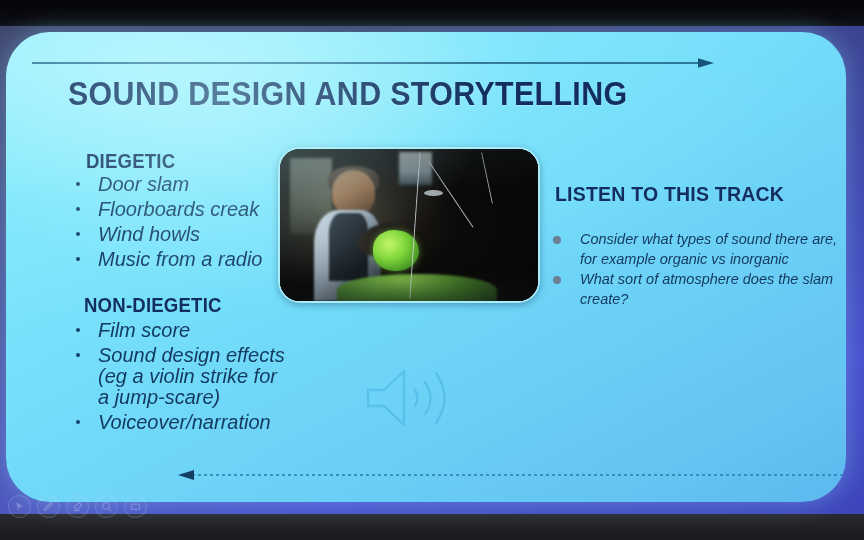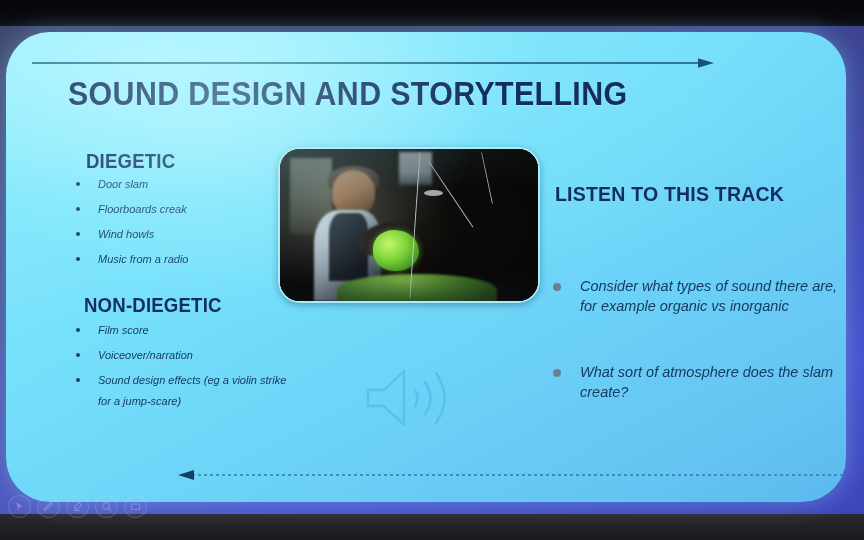--- a/index.html
+++ b/index.html
@@ -127,40 +127,40 @@
   ul.bullets li {
     position: relative;
     padding-left: 36px;
     font-style: italic;
     color: #13395f;
     font-family: "Liberation Sans", sans-serif;
   }
   ul.bullets li .btxt { display: block; }
 
   
-  .list-diegetic, .list-nondiegetic { font-size: 11px; line-height: 21px; }
+  .list-diegetic, .list-nondiegetic { font-size: 20px; line-height: 21px; }
   .list-diegetic li, .list-nondiegetic li { margin-bottom: 4px; }
   .list-diegetic li::before,
   .list-nondiegetic li::before {
     content: "";
     position: absolute;
     left: 14px; top: 8px;
     width: 4px; height: 4px;
     border-radius: 50%;
     background: #16406b;
   }
   .list-diegetic    { left: 56px; top: 142px; width: 230px; }
   .list-nondiegetic { left: 56px; top: 288px; width: 230px; }
 
   
   .list-listen {
     left: 538px; top: 198px; width: 300px;
     font-size: 14.5px; line-height: 19.5px;
   }
-  .list-listen li { margin-bottom: 1px; padding-left: 40px; margin-top: 47px; }
+  .list-listen li { margin-bottom: 1px; padding-left: 40px; }
   .list-listen li::before {
     content: "";
     position: absolute;
     left: 9px; top: 6px;
     width: 8px; height: 8px;
     border-radius: 50%;
     background: #6a7f92;
   }
 
   
@@ -344,24 +344,24 @@
           <span class="btxt">Music from a radio</span>
         </li>
     </ul>
 
     <div class="section-head head-nondiegetic">NON-DIEGETIC</div>
     <ul class="bullets list-nondiegetic">
       <li>
           <span class="btxt">Film score</span>
         </li>
       <li>
+          <span class="btxt">Sound design effects (eg a violin strike for a jump-scare)</span>
+        </li>
+      <li>
           <span class="btxt">Voiceover/narration</span>
-        </li>
-      <li>
-          <span class="btxt">Sound design effects (eg a violin strike for a jump-scare)</span>
         </li>
     </ul>
 
     <div class="video-thumb">
       <div class="vid-layer vid-base"></div>
       <div class="vid-winlight"></div>
       <div class="vid-winlight2"></div>
       <div class="vid-person-hair"></div>
       <div class="vid-person-head"></div>
       <div class="vid-person-body"></div>

